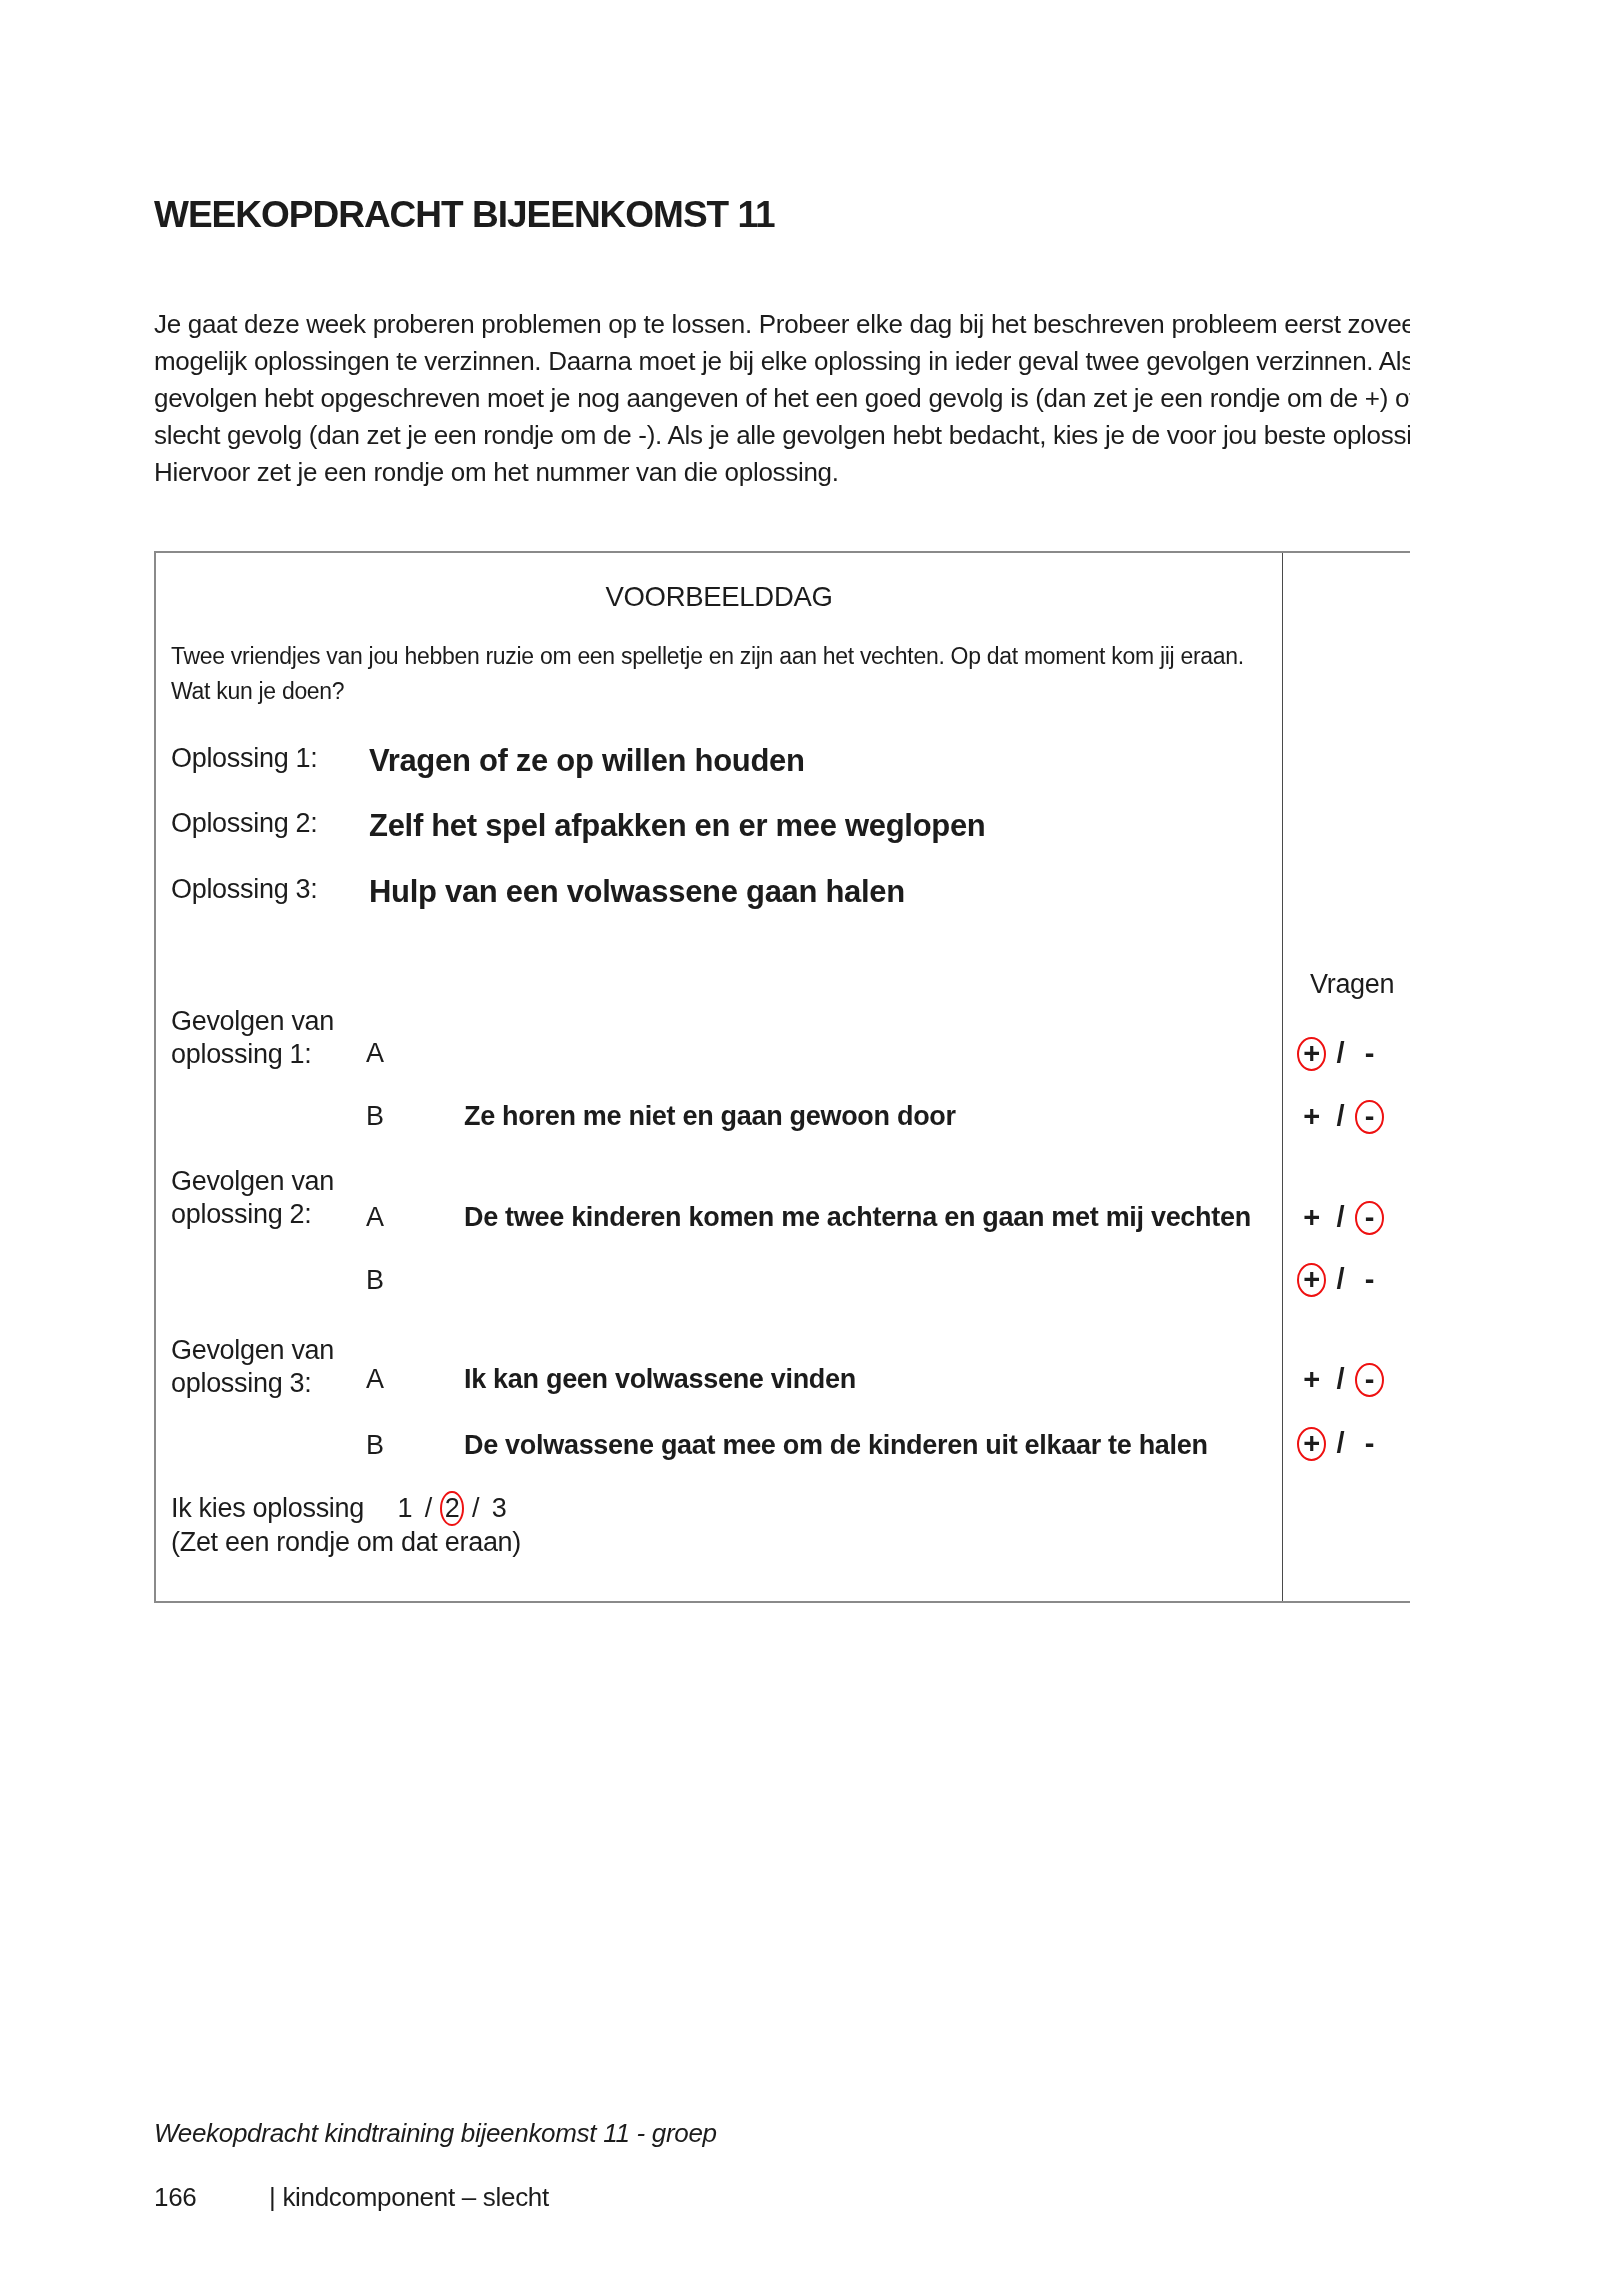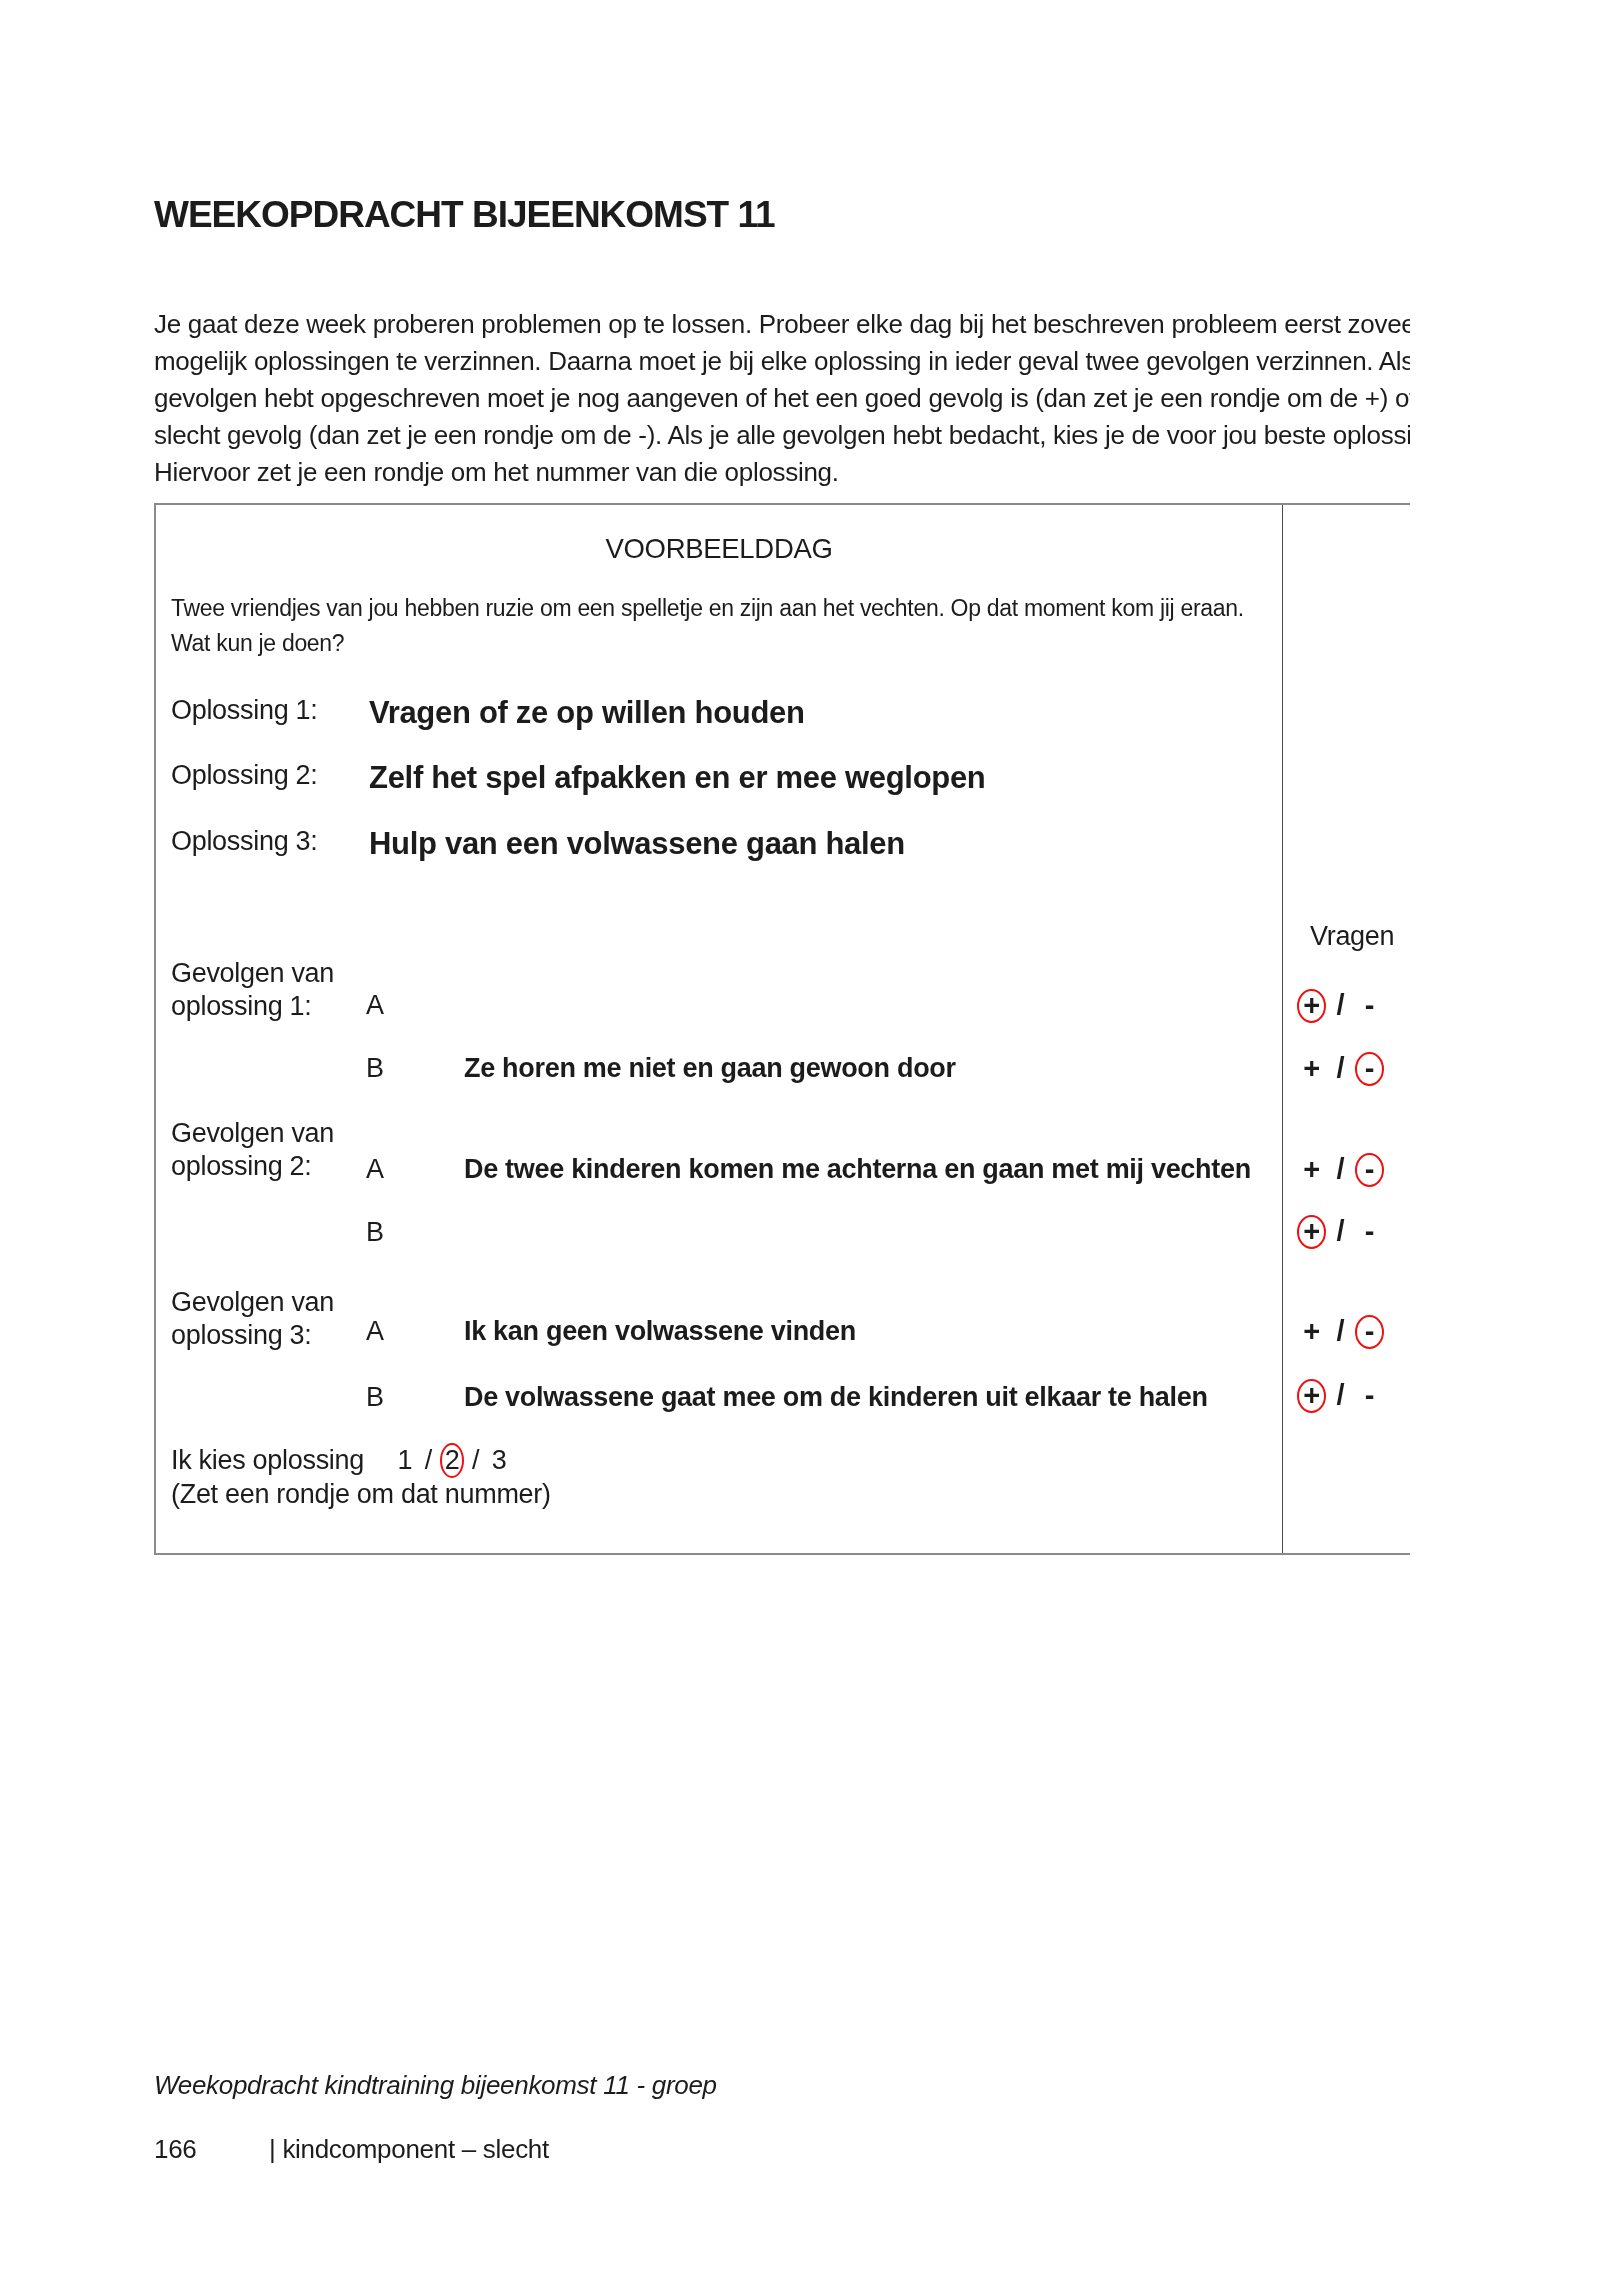--- a/index.html
+++ b/index.html
@@ -6,21 +6,21 @@
   .page {
     position: relative;
     width: 1410px;
     height: 2295px;
     background: #ffffff;
     font-family: "Liberation Sans", sans-serif;
     color: #1c1c1c;
     letter-spacing: -0.3px;
     overflow: hidden;
   }
-  .abs { position: absolute; }
+  .abs { position: absolute; margin-top: 48px; }
 
   .title {
     left: 154px; top: 194px;
     font-size: 37px; font-weight: bold; letter-spacing: -1px;
     margin: 0;
   }
   .intro {
     left: 154px; top: 306px; width: 1328px;
     font-size: 26px; line-height: 37px; margin: 0;
   }
@@ -196,21 +196,21 @@
     </div>
 
     <div class="choice-label">Ik kies oplossing</div>
     <div class="choice-opts">
       <span class="opt">1</span>
       <span class="opt">/</span>
       <span class="opt circled">2</span>
       <span class="opt">/</span>
       <span class="opt">3</span>
     </div>
-    <div class="choice-note">(Zet een rondje om dat nummer)</div>
+    <div class="choice-note">(Zet een rondje om dat eraan)</div>
   </div>
 
   <div class="abs footer-caption">Weekopdracht kindtraining bijeenkomst 11 - groep</div>
   <div class="abs page-number">166</div>
   <div class="abs footer-label">| kindcomponent – slecht</div>
 
 </div>
 
 
 </body></html>

